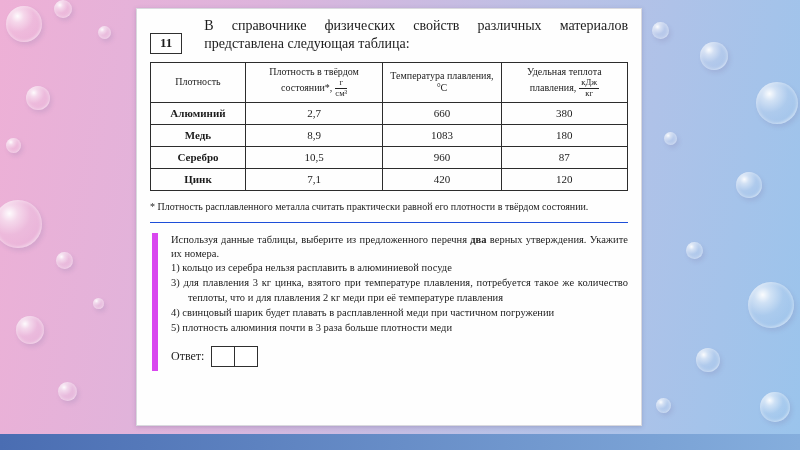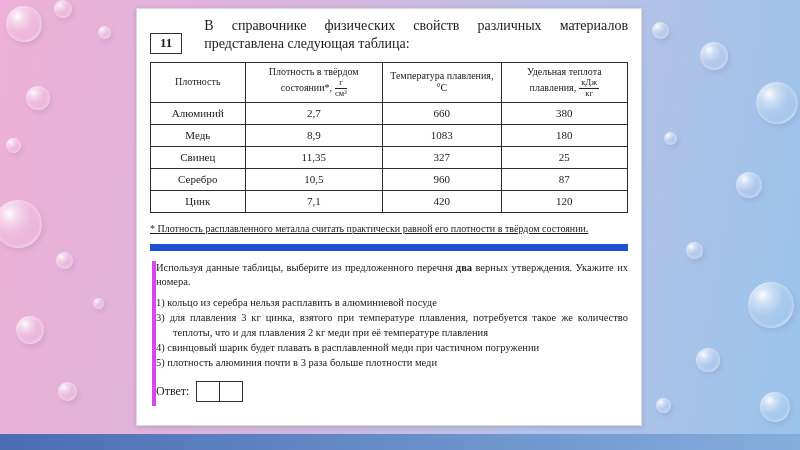--- a/index.html
+++ b/index.html
@@ -15,30 +15,30 @@
     background:#fefefe;border:1px solid #d9d9de;box-sizing:border-box;
     padding:8px 13px 6px 13px;color:#1c1c1c;box-shadow:0 1px 4px rgba(80,70,120,.25);}
   .prob-head{display:flex;gap:22px;align-items:flex-end;}
   .num-box{border:1.5px solid #2f2f2f;padding:1px 9px 2px 9px;font-weight:bold;font-size:13px;flex:0 0 auto;}
   .intro{font-size:14px;line-height:1.32;text-align:justify;margin:0;flex:1;}
   table{border-collapse:collapse;width:100%;margin-top:8px;}
   th,td{border:1px solid #2c2c2c;}
   table{border:1.5px solid #2c2c2c;}
   th{font-weight:normal;font-size:10px;line-height:1.25;padding:3px 4px;text-align:center;vertical-align:middle;}
   td{font-size:11px;padding:2px 6px;height:17px;text-align:center;vertical-align:middle;}
-  td.substance{font-weight:normal;}
+  td.substance{font-weight:bold;}
   .frac{display:inline-block;vertical-align:middle;text-align:center;font-size:8.5px;line-height:1.15;margin-left:3px;}
   .frac .num{display:block;border-bottom:1px solid #222;padding:0 2px;}
   .frac .den{display:block;}
   .footnote{font-size:10px;line-height:1.3;text-align:justify;margin-top:9px;
-    padding-bottom:9px;border-bottom:7px solid #1d4ed8;text-decoration:underline;}
-  .task-block{margin-top:10px;margin-left:2px;border-left:4px solid #d946ef;}
+    padding-bottom:9px;border-bottom:1px solid #1d4ed8;}
+  .task-block{margin-top:10px;margin-left:2px;border-left:6px solid #d946ef;padding-left:13px;}
   .task-text{font-size:10.5px;line-height:1.35;text-align:justify;margin:0;}
   .task-text b{font-weight:bold;}
-  .options{margin-top:7px;}
+  .options{}
   .option{font-size:10.5px;line-height:1.35;text-align:justify;padding-left:17px;text-indent:-17px;margin:0 0 1px 0;}
   .answer-row{display:flex;align-items:center;gap:7px;margin-top:11px;padding-bottom:4px;}
   .answer-label{font-size:12px;}
   .answer-boxes{display:flex;}
   .answer-box{width:22px;height:19px;border:1px solid #2f2f2f;background:#fff;}
   .answer-box + .answer-box{margin-left:-1px;}
 </style>
 </head>
 <body>
 
@@ -92,26 +92,20 @@
           <td>660</td>
           <td>380</td>
         </tr>
         <tr>
           <td class="substance">Медь</td>
           <td>8,9</td>
           <td>1083</td>
           <td>180</td>
         </tr>
         <tr>
-          <td class="substance">Свинец</td>
-          <td>11,35</td>
-          <td>327</td>
-          <td>25</td>
-        </tr>
-        <tr>
           <td class="substance">Серебро</td>
           <td>10,5</td>
           <td>960</td>
           <td>87</td>
         </tr>
         <tr>
           <td class="substance">Цинк</td>
           <td>7,1</td>
           <td>420</td>
           <td>120</td>

